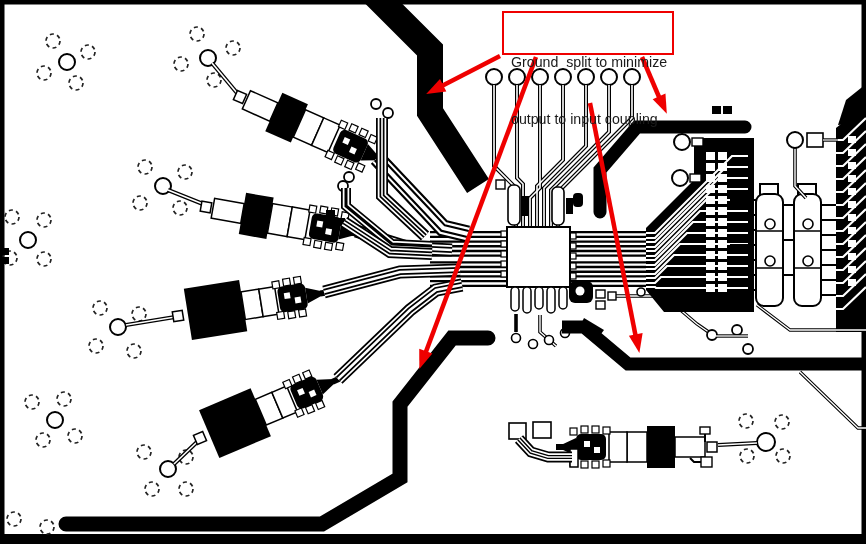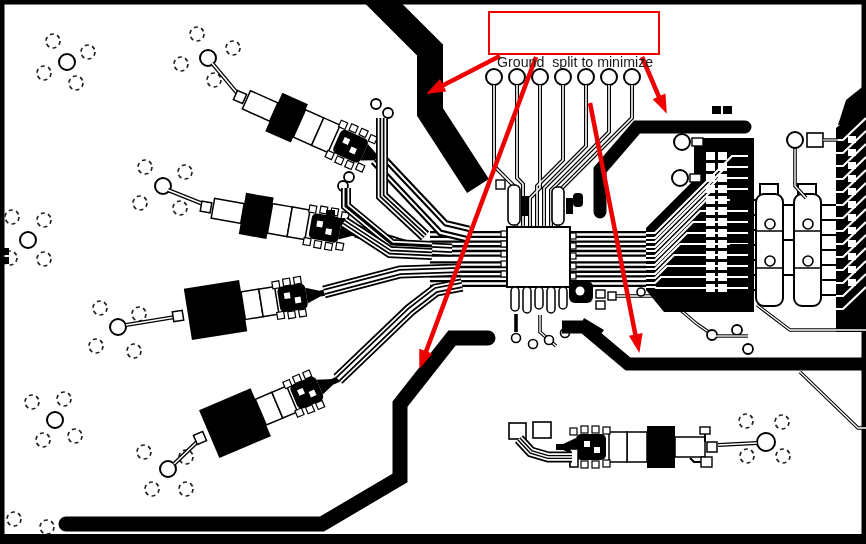--- a/index.html
+++ b/index.html
@@ -1,19 +1,19 @@
 <!DOCTYPE html>
 <html style="--accent-red: #ef0000; --copper-black: #000000; --board-white: #ffffff;"><head>
 <meta charset="utf-8">
 <style>
   html,body{margin:0;padding:0;background:#fff;font-family:"Liberation Sans",sans-serif;}
   .stage{position:relative;width:866px;height:544px;background:#fff;overflow:hidden;}
   .stage svg{position:absolute;left:0;top:0;}
   .callout{
-    position:absolute;left:488px;top:11px;width:172px;height:44px;
+    position:absolute;left:502px;top:11px;width:172px;height:44px;
     background:#fff;border:2.5px solid var(--accent-red,#ef0000);
     padding:2px 0 0 7px;box-sizing:border-box;
     font-size:14.2px;line-height:19px;color:#1a1a1a;white-space:pre-wrap;
     z-index:5;
   }
   .callout div{white-space:pre;}
 </style>
 </head>
 <body>
 
@@ -486,15 +486,16 @@
       <path d="M642,57 L662,104" fill="none"></path>
       <g transform="translate(666,112) rotate(66)">
             <use href="#ah" stroke="none"></use>
           </g>
     </g>
   </g>
 </svg>
 
 <div class="callout">
   <div>Ground  split to minimize</div>
+  <div>output to input coupling</div>
 </div>
 
 </div>
 
 </body></html>

